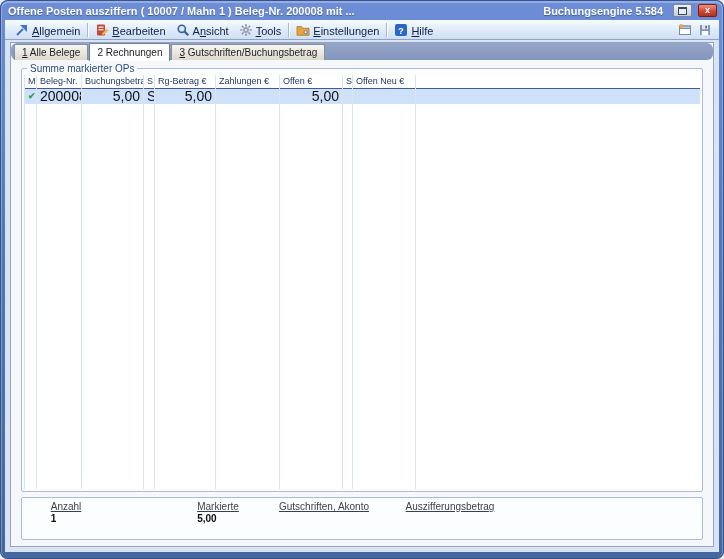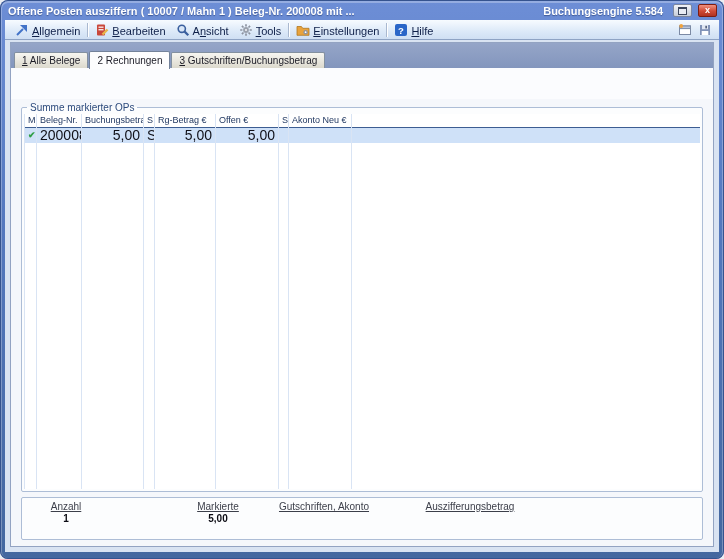--- a/index.html
+++ b/index.html
@@ -20,47 +20,47 @@
   .chrome{flex:1;margin:0 5px 7px 5px;display:flex;flex-direction:column;background:#d9e3f2;min-height:0;}
   .toolbar{height:19px;background:linear-gradient(#f7fbff,#dcE9f8 60%,#cfdff3);border-bottom:1px solid #8ea3c4;display:flex;align-items:center;padding:0 5px;}
   .tb-item{display:flex;align-items:flex-end;gap:3px;font-size:11px;color:#0e1f48;padding:0 5px;white-space:nowrap;}
   .tb-item .u{text-decoration:underline;}
   .tb-sep{width:1px;height:14px;background:#a9b8cf;margin:0 2px;box-shadow:1px 0 0 #fff;}
   .tb-spacer{flex:1;}
   .tb-icon{width:14px;height:14px;display:inline-block;}
   .tb-right{display:flex;gap:6px;padding-right:2px;}
   
   .workspace{flex:1;margin:2px 5px 5px 5px;display:flex;flex-direction:column;min-height:0;background:#fbfcfe;border:1px solid #93a3c2;}
-  .tabband{height:25px;background:linear-gradient(#95a5c8,#8396bd);display:flex;align-items:flex-end;padding-left:3px;flex-shrink:0;}
+  .tabband{height:17px;background:linear-gradient(#95a5c8,#8396bd);display:flex;align-items:flex-end;padding-left:3px;flex-shrink:0;border-radius:6px;}
   .tab{height:15px;line-height:15px;font-size:10px;color:#1c1c26;padding:0 7px;background:linear-gradient(#f7f6f1,#dcd9cd);
     border:1px solid #83909f;border-bottom:none;border-radius:2px 2px 0 0;margin-right:1px;white-space:nowrap;}
   .tab .u{text-decoration:underline;}
   .tab.active{background:#fdfdfe;height:17px;line-height:17px;margin-bottom:-1px;position:relative;z-index:2;border-color:#73829a;}
   
-  .panel{flex:1;background:#f5f7fb;padding:3px 10px 6px 10px;display:flex;flex-direction:column;min-height:0;margin-top:31px;}
+  .panel{flex:1;background:#f5f7fb;padding:3px 10px 6px 10px;display:flex;flex-direction:column;min-height:0;}
   fieldset{border:1px solid #adbdd6;border-radius:2px;margin:0;padding:1px 2px 2px 2px;background:#fcfdfe;min-height:0;}
   legend{font-size:10px;color:#2c4a7c;padding:0 3px;margin-left:3px;}
   .fs-table{flex:1;display:flex;flex-direction:column;}
   
   .grid{flex:1;display:flex;background:#fff;border-left:1px solid #d9e4f4;min-height:0;overflow:hidden;}
   .col{display:flex;flex-direction:column;border-right:1px solid #d9e4f4;flex-shrink:0;box-sizing:border-box;}
   .colf{flex:1;border-right:none;}
   .hd{height:13px;line-height:13px;font-size:9px;color:#223962;padding:0 3px;border-bottom:1px solid #3c5d92;white-space:nowrap;overflow:hidden;flex-shrink:0;}
   .cell{height:15px;line-height:15px;font-size:14px;color:#101018;padding:0 3px;white-space:nowrap;overflow:hidden;flex-shrink:0;}
   .sel{background:#cfe1f8;}
   .right{text-align:right;}
   .check{color:#2f9e44;font-weight:bold;font-size:9px;}
   .c0{width:12px}.c1{width:45px}.c2{width:62px}.c3{width:11px}.c4{width:61px}
   .c5{width:64px}.c6{width:63px}.c7{width:60px}.c8{width:10px}.c9{width:63px}
   
   .fs-stats{height:38px;margin-top:5px;position:relative;flex-shrink:0;}
-  .stat{position:absolute;top:3px;transform:translateX(-50%);text-align:center;white-space:nowrap;}
+  .stat{position:absolute;top:3px;transform:translateX(-50%);text-align:left;white-space:nowrap;}
   .stat .lbl{font-size:10px;color:#3c3f4a;text-decoration:underline;display:block;}
   .stat .val{font-size:10px;font-weight:bold;color:#0c0c14;display:block;margin-top:1px;min-height:12px;}
-  .s1{left:44px}.s2{left:196px}.s3{left:302px}.s4{left:448px}
+  .s1{left:44px}.s2{left:196px}.s3{left:302px}.s4{left:428px}
 </style>
 </head>
 <body>
 
 <div class="window">
 
   <div class="titlebar">
     <span class="title">Offene Posten ausziffern ( 10007 / Mahn 1 ) Beleg-Nr. 200008 mit ...</span>
     <span class="version">Buchungsengine 5.584</span>
     <span class="winbtn btn-restore">
@@ -164,30 +164,34 @@
               <div class="cell sel right">5,00</div>
             </div>
             <div class="col c3">
               <div class="hd">S</div>
               <div class="cell sel">S</div>
             </div>
             <div class="col c4">
               <div class="hd">Rg-Betrag €</div>
               <div class="cell sel right">5,00</div>
             </div>
+            <div class="col c5">
+              <div class="hd">Zahlungen €</div>
+              <div class="cell sel right"></div>
+            </div>
             <div class="col c6">
               <div class="hd">Offen €</div>
               <div class="cell sel right">5,00</div>
             </div>
             <div class="col c8">
               <div class="hd">S</div>
               <div class="cell sel"></div>
             </div>
             <div class="col c9">
-              <div class="hd">Akonto Neu €</div>
+              <div class="hd">Offen Neu €</div>
               <div class="cell sel right"></div>
             </div>
             <div class="col colf">
               <div class="hd"></div>
               <div class="cell sel"></div>
             </div>
           </div>
         </fieldset>
 
         <fieldset class="fs-stats">

